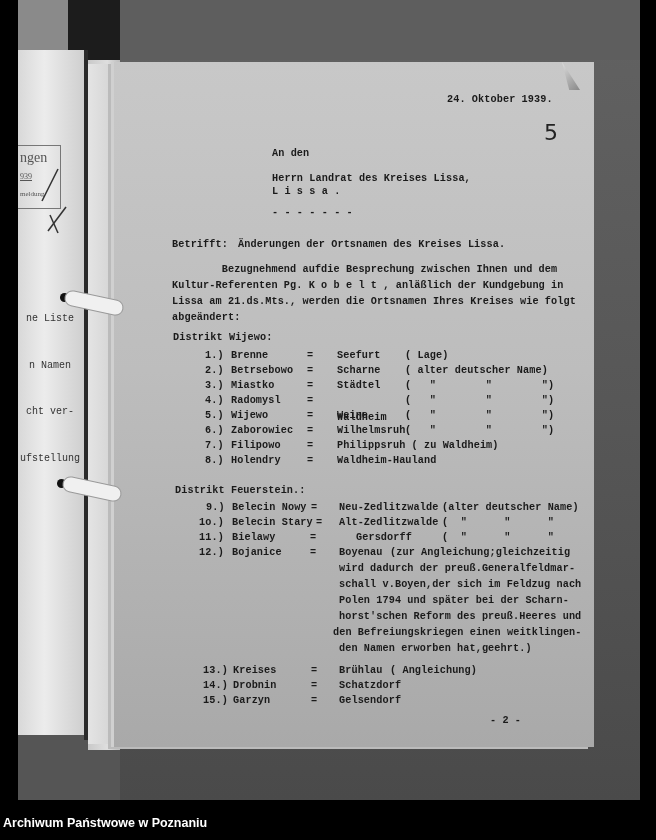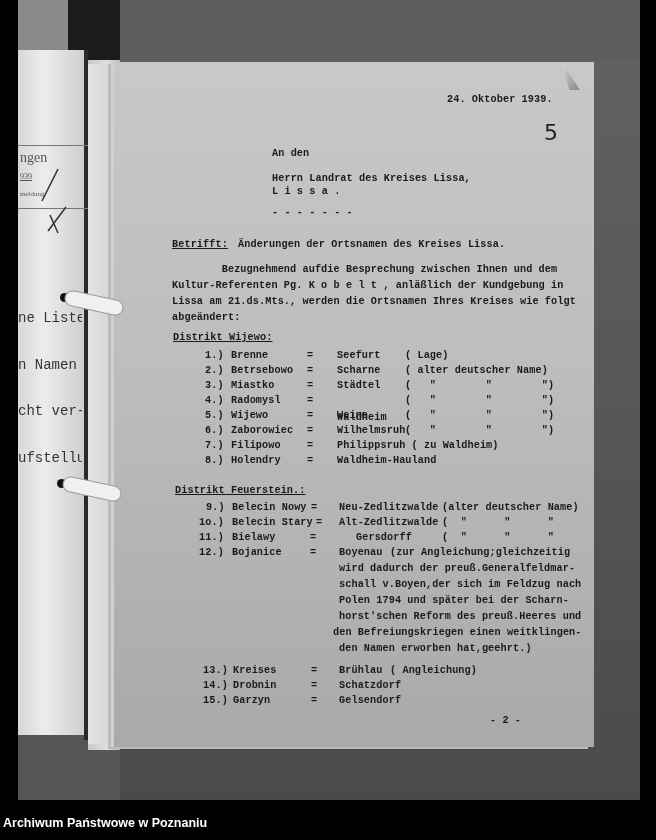--- a/index.html
+++ b/index.html
@@ -5,32 +5,32 @@
     html, body { margin:0; padding:0; }
     body { width:656px; height:840px; background:#000; position:relative; overflow:hidden; font-family:"Liberation Mono", "DejaVu Sans Mono", monospace; }
     .scan { position:absolute; left:18px; top:0; width:622px; height:800px; background:#555; }
     .board { position:absolute; left:120px; top:0; width:520px; height:800px; background:linear-gradient(180deg,#626262 0%,#575757 50%,#4a4a4a 100%); }
     .board-dark-band { position:absolute; left:0; top:0; width:100%; height:60px; background:#5e5e5e; }
     .back-page-strip { position:absolute; left:18px; top:50px; width:66px; height:685px; background:linear-gradient(90deg,#d8d8d8,#ececec 40%,#cfcfcf); border-right:2px solid #3a3a3a; }
     .back-page-top { position:absolute; left:18px; top:0; width:50px; height:55px; background:#8a8a8a; }
     .spine-dark { position:absolute; left:68px; top:0; width:52px; height:70px; background:#1c1c1c; }
     .spine-line { position:absolute; left:84px; top:50px; width:4px; height:690px; background:#2a2a2a; }
     .mid-strip { position:absolute; left:88px; top:60px; width:32px; height:690px; background:linear-gradient(90deg,#c9c9c9,#dedede 60%,#bcbcbc); }
-    .stamp { position:absolute; left:18px; top:145px; width:42px; height:62px; border:1px solid #777; border-left:none; font-family:"Liberation Serif", serif; color:#555; font-size:13px;padding-left:38px; }
+    .stamp { position:absolute; left:18px; top:145px; width:42px; height:62px; border:1px solid #777; border-left:none; font-family:"Liberation Serif", serif; color:#555; font-size:13px; }
     .stamp .l1 { position:absolute; left:2px; top:4px; font-size:14px; }
     .stamp .l2 { position:absolute; left:2px; top:26px; font-size:8px;text-decoration:underline; }
     .stamp .l3 { position:absolute; left:2px; top:44px; font-size:7px; }
-    .back-text { position:absolute; left:18px; top:280px; width:64px; font-size:14px; line-height:15.5px; color:#333; white-space:pre; overflow:hidden; }
+    .back-text { position:absolute; left:18px; top:280px; width:64px; font-size:10px; line-height:15.5px; color:#333; white-space:pre; overflow:hidden;text-align:center; }
     .clip { position:absolute; width:58px; height:14px; background:#f0f0f0; border-radius:8px; border:1px solid #999; transform:rotate(12deg); }
     .clip-hole { position:absolute; width:9px; height:9px; border-radius:50%; background:#111; }
     .page { position:absolute; left:114px; top:62px; width:480px; height:685px; background:linear-gradient(180deg,#c8c8c8 0%,#bdbdbd 45%,#a9a9a9 100%); box-shadow: -3px 0 0 #d0d0d0, -6px 2px 0 #bbbbbb; }
     .page-edge { position:absolute; left:88px; top:64px; width:28px; height:680px; background:linear-gradient(90deg,#e4e4e4,#d2d2d2); }
     .corner-fold { position:absolute; left:562px; top:62px; width:18px; height:28px; background:linear-gradient(135deg,#ddd,#888); clip-path:polygon(0 0,100% 100%,40% 100%); }
     .t { position:absolute; color:#1a1a1a; font-size:10.2px; font-weight:bold; white-space:pre; letter-spacing:0.1px; }
-    .u { text-decoration:underline; }
+    .u { }
     .hand5 { position:absolute; left:544px; top:120px; font-family:"DejaVu Sans", sans-serif; font-size:22px; color:#222; font-weight:normal; }
     .footer { position:absolute; left:3px; top:816px; color:#fff; font-family:"Liberation Sans", sans-serif; font-size:12.5px; font-weight:bold; }
   </style>
 </head>
 <body>
 
 <div class="scan">
 </div>
 <div class="back-page-top"></div>
 <div class="board">

